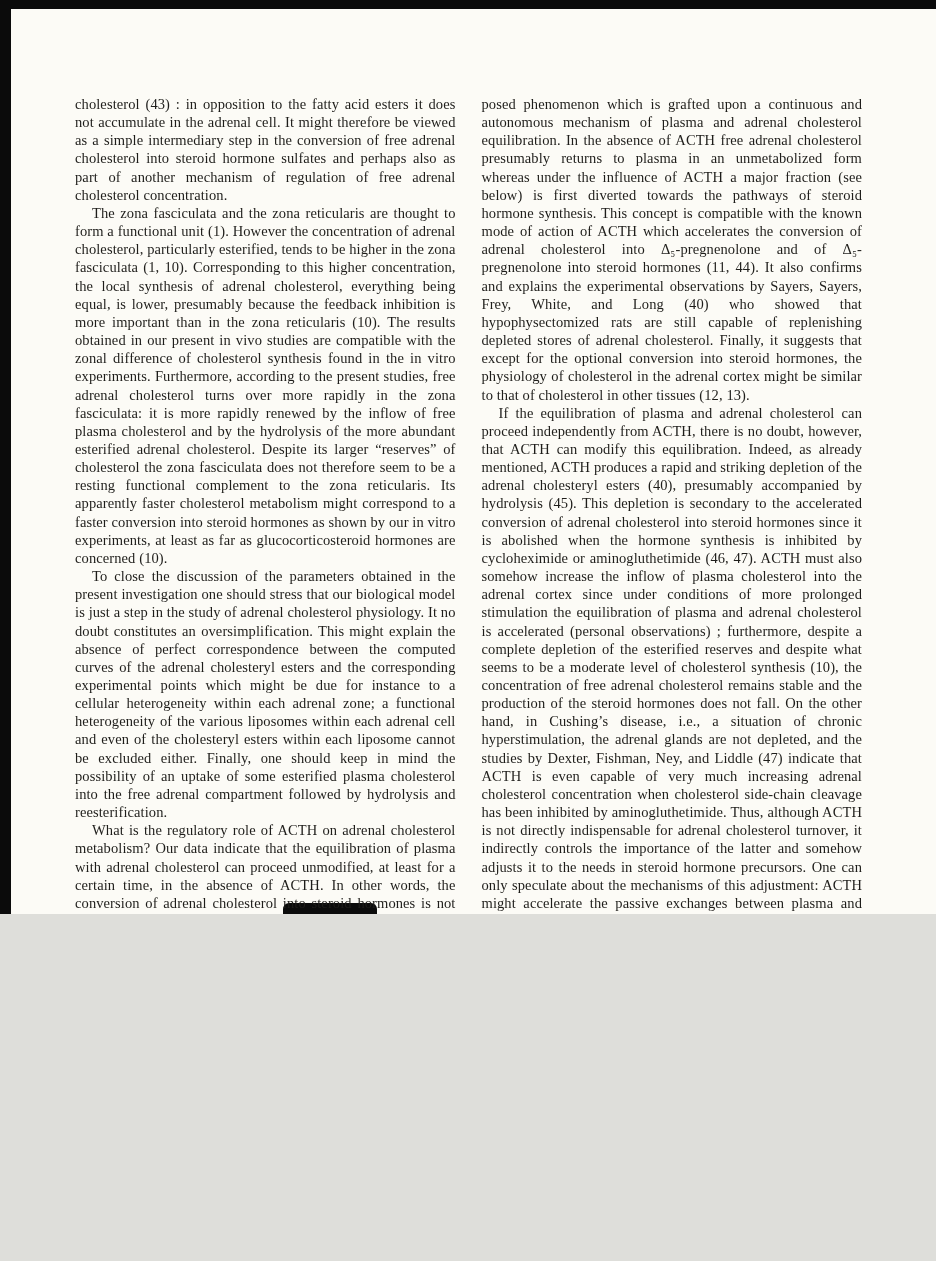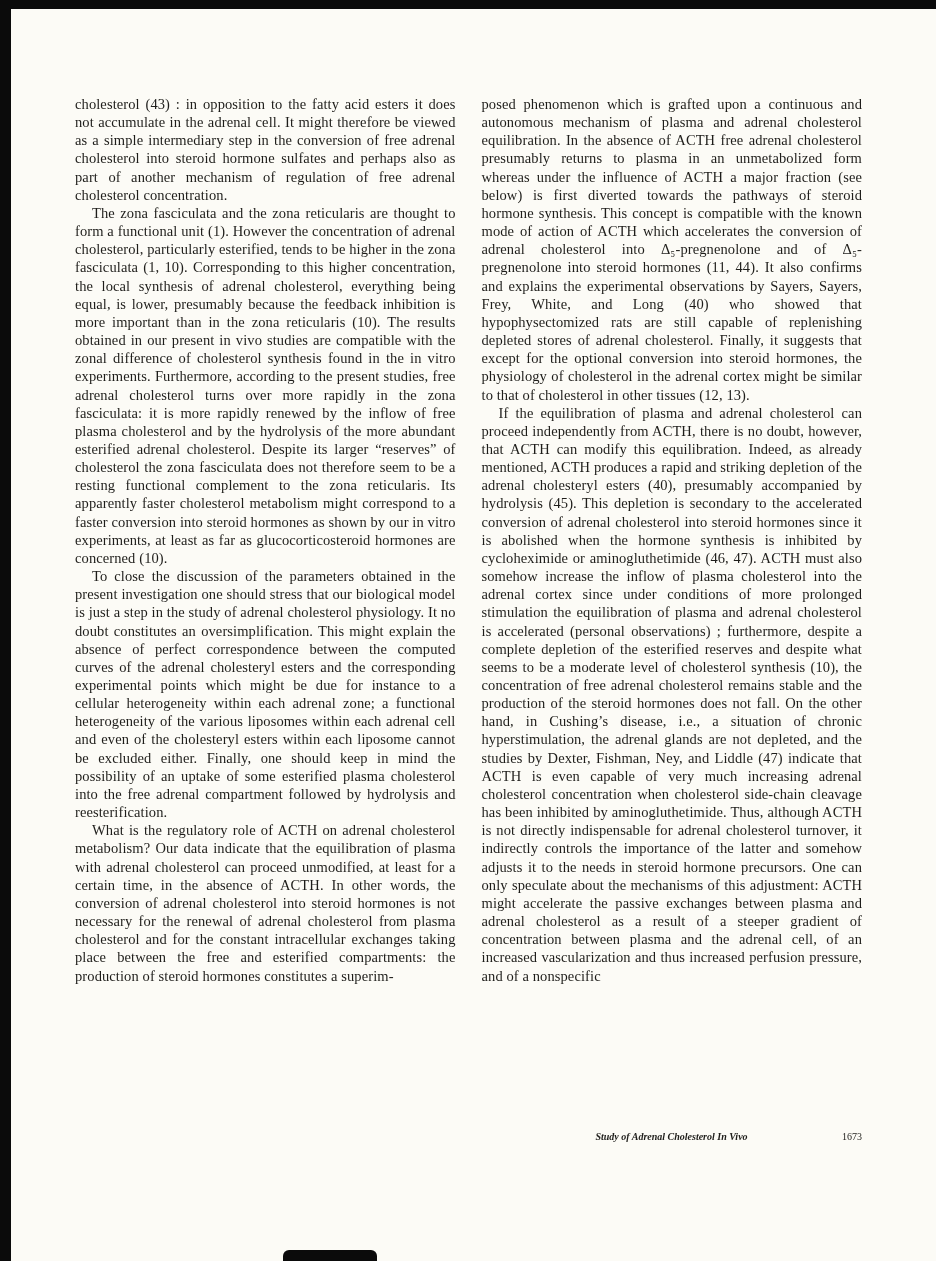--- a/index.html
+++ b/index.html
@@ -1,21 +1,21 @@
 <!DOCTYPE html>
 <html><head>
 <meta charset="utf-8">
 <style>
   * { margin:0; padding:0; box-sizing:border-box; }
   html, body { width:936px; height:1261px; }
   body { background:#dededa; font-family:"Liberation Serif", serif; }
 
   .page {
     position:relative;
-    width:936px; height:1261px;
+    width:936px; height:914px;
     background:#fcfbf6;
     color:#1e1d1a;
     overflow:hidden;
   }
 
   
   .scan-edge-top  { position:absolute; top:0; left:0; width:100%; height:9px;  background:#0b0b0b; }
   .scan-edge-left { position:absolute; top:0; left:0; width:11px; height:100%; background:#0b0b0b; }
   .scan-blot-bottom {
     position:absolute; left:283px; bottom:0; width:94px; height:11px;

